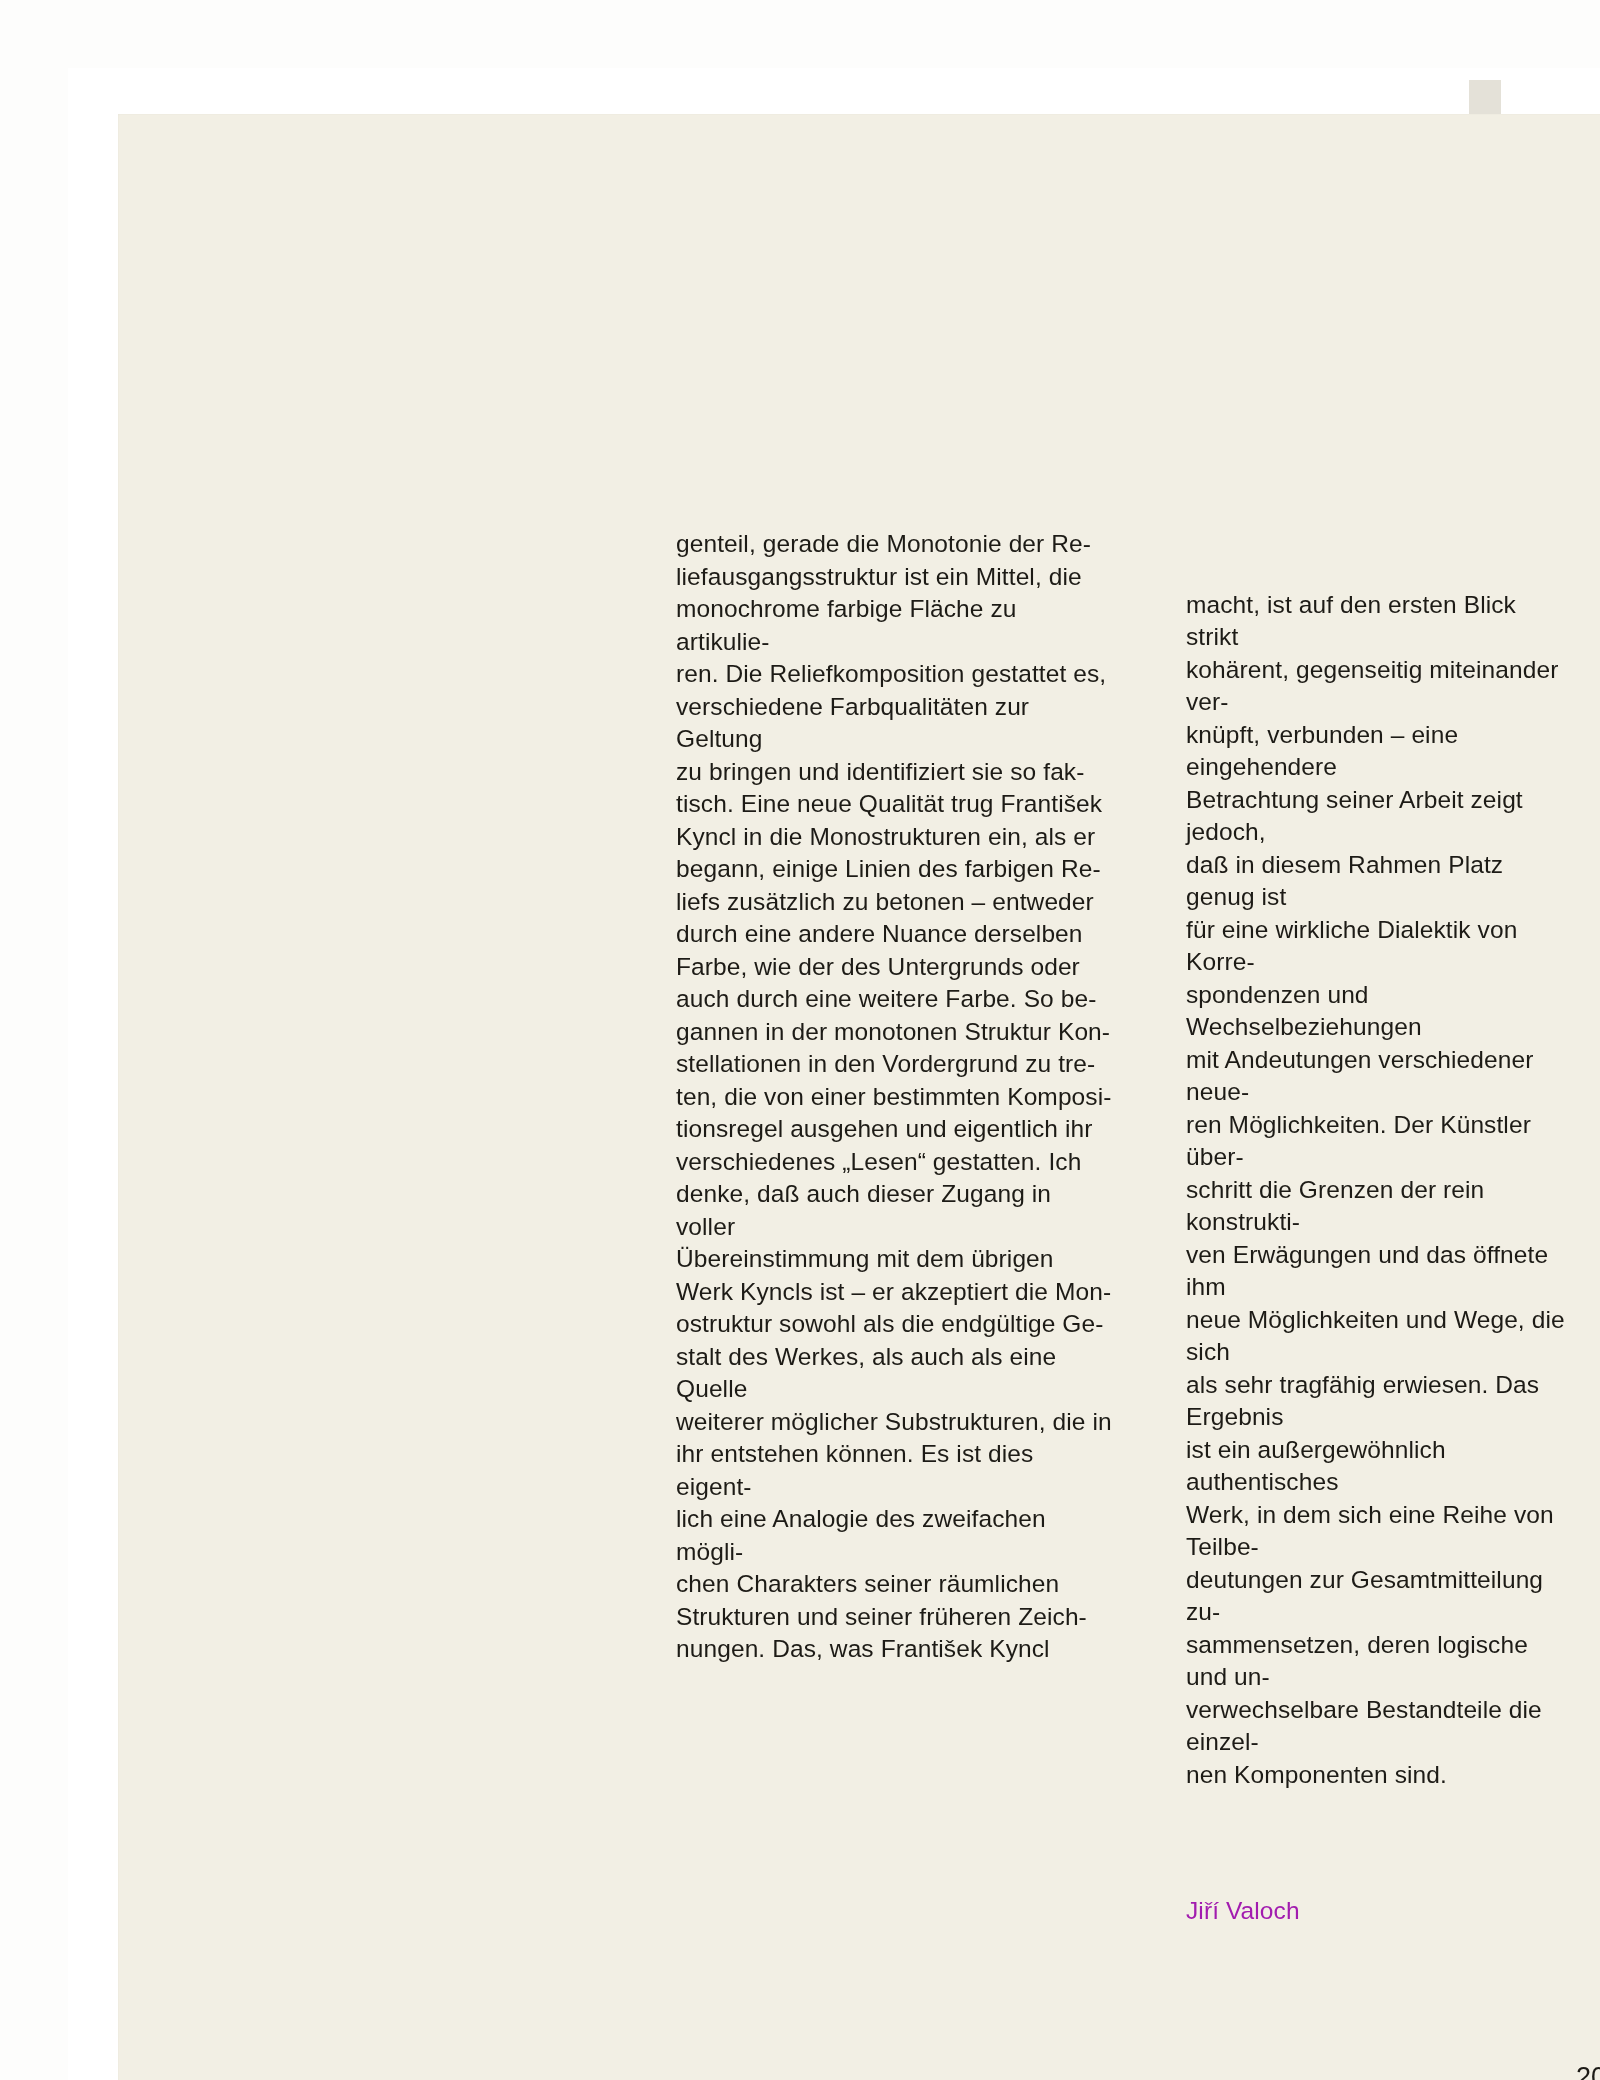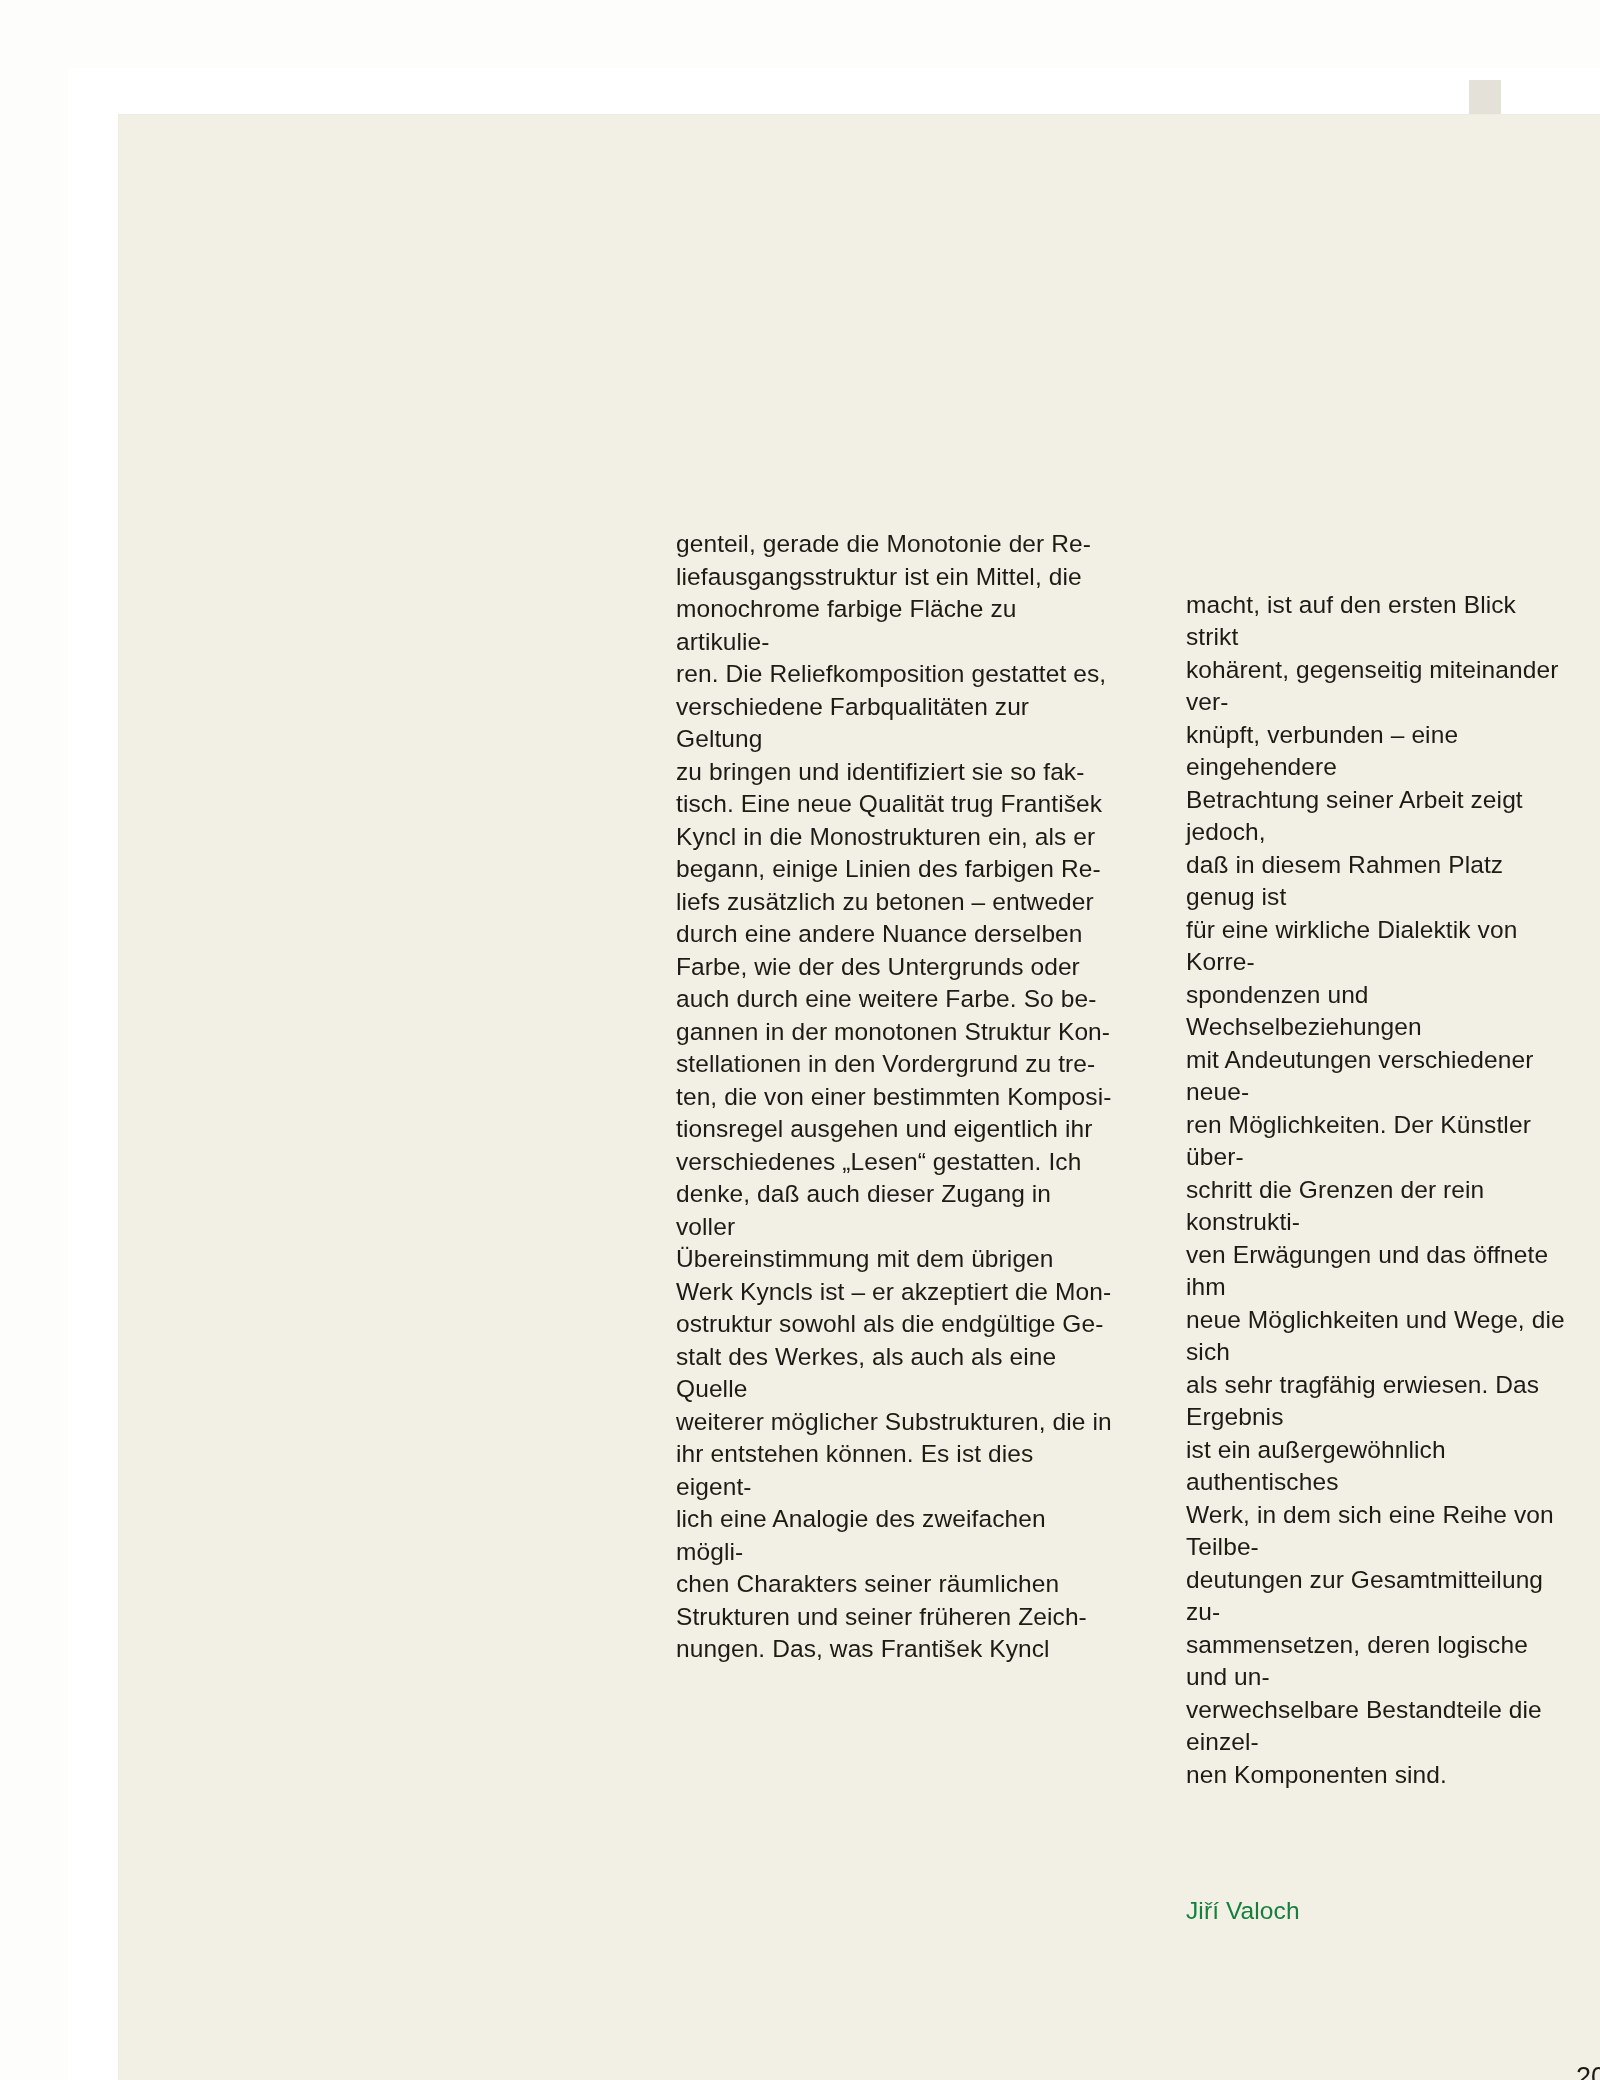--- a/index.html
+++ b/index.html
@@ -32,21 +32,21 @@
     color: #1d1b16;
     font-size: 24.5px;
     line-height: 32.5px;
     white-space: pre-line;
     letter-spacing: 0.1px;
   }
   .col-left  { left: 530px; top: 386px; }   
   .col-right { left: 1012px; top: 386px; }
   .author {
     margin-top: 27px;
-    color: #15803d;
+    color: #a21caf;
     font-size: 24.5px;
     line-height: 32.5px;
   }
   .page-number {
     position: absolute;
     left: 1430px;
     top: 1920px;
     color: #1d1b16;
     font-size: 27px;
     line-height: 30px;

